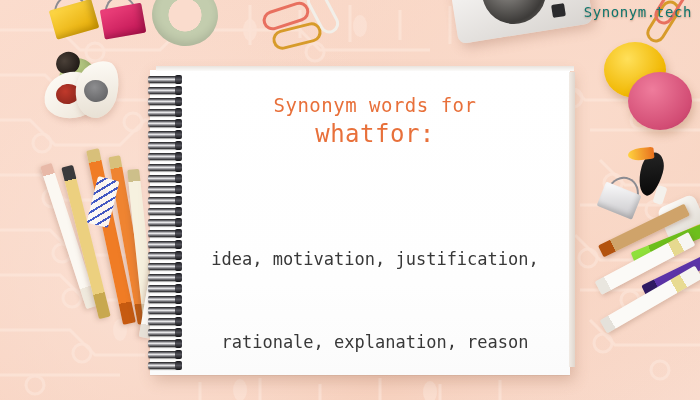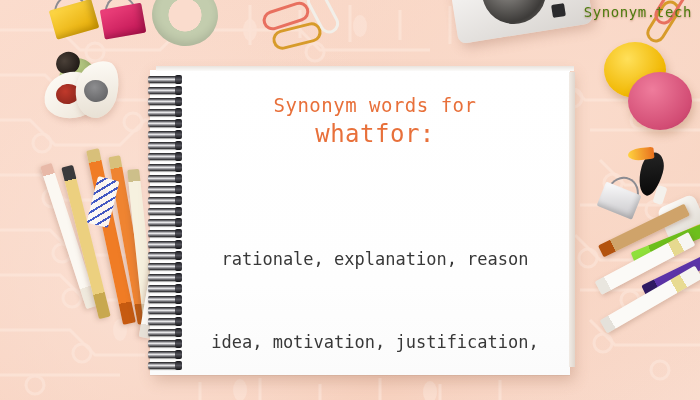--- a/index.html
+++ b/index.html
@@ -68,21 +68,21 @@
   }
   #synonyms{
     margin-top:38px;font-size:17px;color:#383838;line-height:1.62;
     letter-spacing:0px;white-space:pre;
   }
   #synonyms div{white-space:pre;}
 
   
   #watermark{
     position:absolute;right:8px;top:4px;
-    font-size:14px;color:#4d7c0f;letter-spacing:.6px;
+    font-size:14px;color:#0f766e;letter-spacing:.6px;
     text-shadow:0 1px 2px rgba(160,100,70,.55);
     white-space:pre;
   }
 
   
   .prop{position:absolute;}
 
   
   .clip-body{position:absolute;border-radius:2px;}
   .clip-arm{position:absolute;border:2px solid #8c8c92;border-radius:50%;background:transparent;}
@@ -341,20 +341,20 @@
     </div>
   <div class="coil" style="top:286px">
       <i></i>
     </div>
 </div>
 
 <div id="sheet-text">
   <div id="title-similar">Synonym words for</div>
   <div id="title-word">whatfor:</div>
   <div id="synonyms">
+    <div>idea, motivation, justification,</div>
     <div>rationale, explanation, reason</div>
-    <div>idea, motivation, justification,</div>
     
     
   </div>
 </div>
 
 <div id="watermark">Synonym.tech</div>
 
 </body></html>

